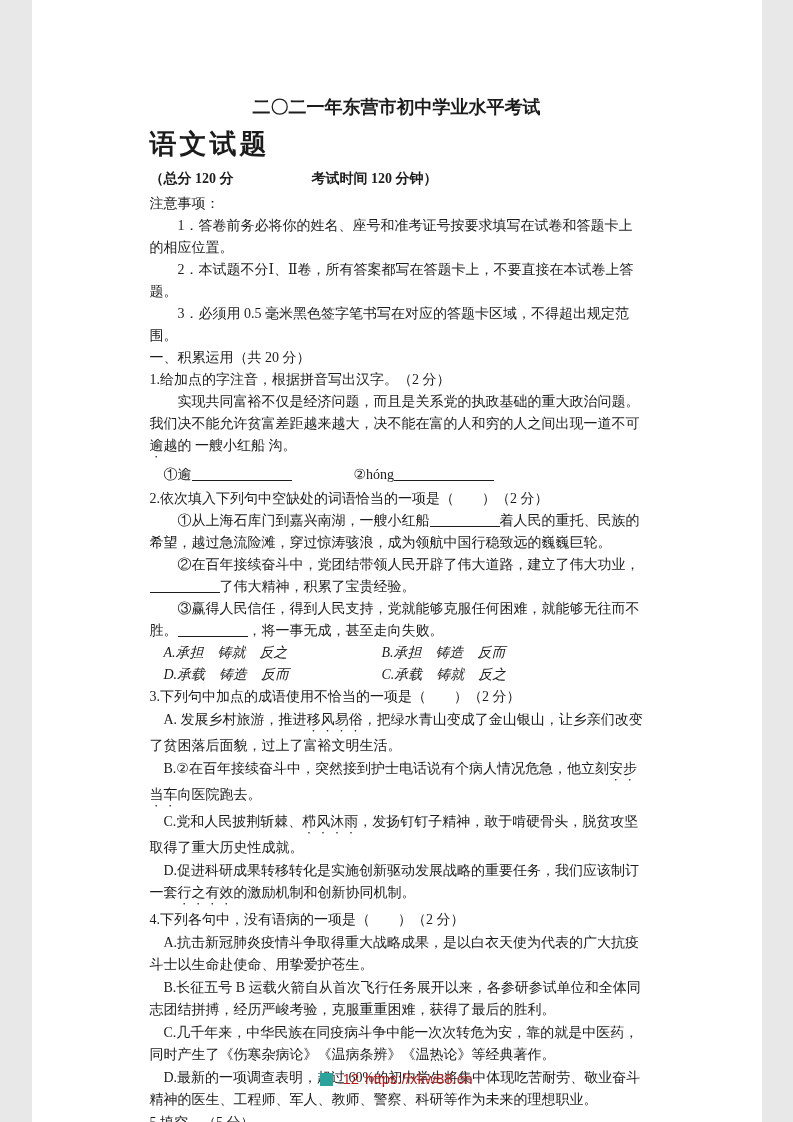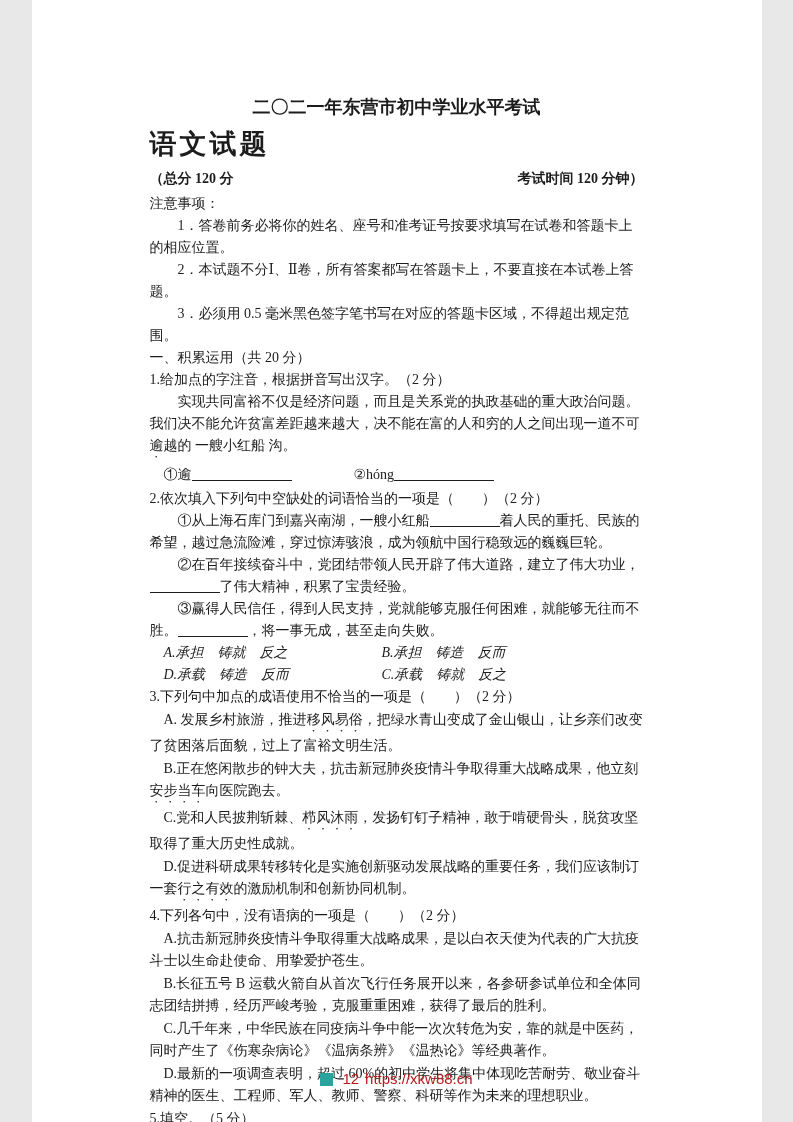--- a/index.html
+++ b/index.html
@@ -27,21 +27,21 @@
   .subject-title {
     text-align: left;
     font-size: 27px;
     font-weight: 700;
     line-height: 40px;
     letter-spacing: 3px;
     margin-top: 4px;
   }
   .meta-row {
     display: flex;
-    justify-content: space-between;
+    justify-content: flex-start;
     gap: 78px;
     font-weight: 700;
     margin-top: 4px;
     margin-bottom: 3px;
   }
   .bold { font-weight: 400; }
   .indent2 { text-indent: 2em; }
   .indent1 { text-indent: 1em; }
   .option { margin: 1px 0; }
   .blank {
@@ -117,21 +117,21 @@
   <p class="indent2"><span>③赢得人民信任，得到人民支持，党就能够克服任何困难，就能够无往而不胜。</span><span class="blank w70"></span><span>，将一事无成，甚至走向失败。</span></p>
   <div class="opt-grid">
     <span>A.承担　铸就　反之</span>
     <span>B.承担　铸造　反而</span>
     <span>D.承载　铸造　反而</span>
     <span>C.承载　铸就　反之</span>
   </div>
 
   <p>3.下列句中加点的成语使用不恰当的一项是（　　）（2 分）</p>
   <p class="option indent1"><span>A. 发展乡村旅游，推进</span><span class="dot">移风易俗</span><span>，把绿水青山变成了金山银山，让乡亲们改变了贫困落后面貌，过上了富裕文明生活。</span></p>
-  <p class="option indent1"><span>B.正在悠闲散步的钟大夫，抗击新冠肺炎疫情斗争取得重大战略成果，他立刻</span><span class="dot">安步当车</span><span>向医院跑去。</span></p>
+  <p class="option indent1"><span>B.②在百年接续奋斗中，突然接到护士电话说有个病人情况危急，他立刻</span><span class="dot">安步当车</span><span>向医院跑去。</span></p>
   <p class="option indent1"><span>C.党和人民披荆斩棘、</span><span class="dot">栉风沐雨</span><span>，发扬钉钉子精神，敢于啃硬骨头，脱贫攻坚取得了重大历史性成就。</span></p>
   <p class="option indent1"><span>D.促进科研成果转移转化是实施创新驱动发展战略的重要任务，我们应该制订一套</span><span class="dot">行之有效</span><span>的激励机制和创新协同机制。</span></p>
 
   <p>4.下列各句中，没有语病的一项是（　　）（2 分）</p>
   <p class="option indent1">A.抗击新冠肺炎疫情斗争取得重大战略成果，是以白衣天使为代表的广大抗疫斗士以生命赴使命、用挚爱护苍生。</p>
   <p class="option indent1">B.长征五号 B 运载火箭自从首次飞行任务展开以来，各参研参试单位和全体同志团结拼搏，经历严峻考验，克服重重困难，获得了最后的胜利。</p>
   <p class="option indent1">C.几千年来，中华民族在同疫病斗争中能一次次转危为安，靠的就是中医药，同时产生了《伤寒杂病论》《温病条辨》《温热论》等经典著作。</p>
   <p class="option indent1">D.最新的一项调查表明，超过 60%的初中学生将集中体现吃苦耐劳、敬业奋斗精神的医生、工程师、军人、教师、警察、科研等作为未来的理想职业。</p>
 
   <p>5.填空。（5 分）</p>

